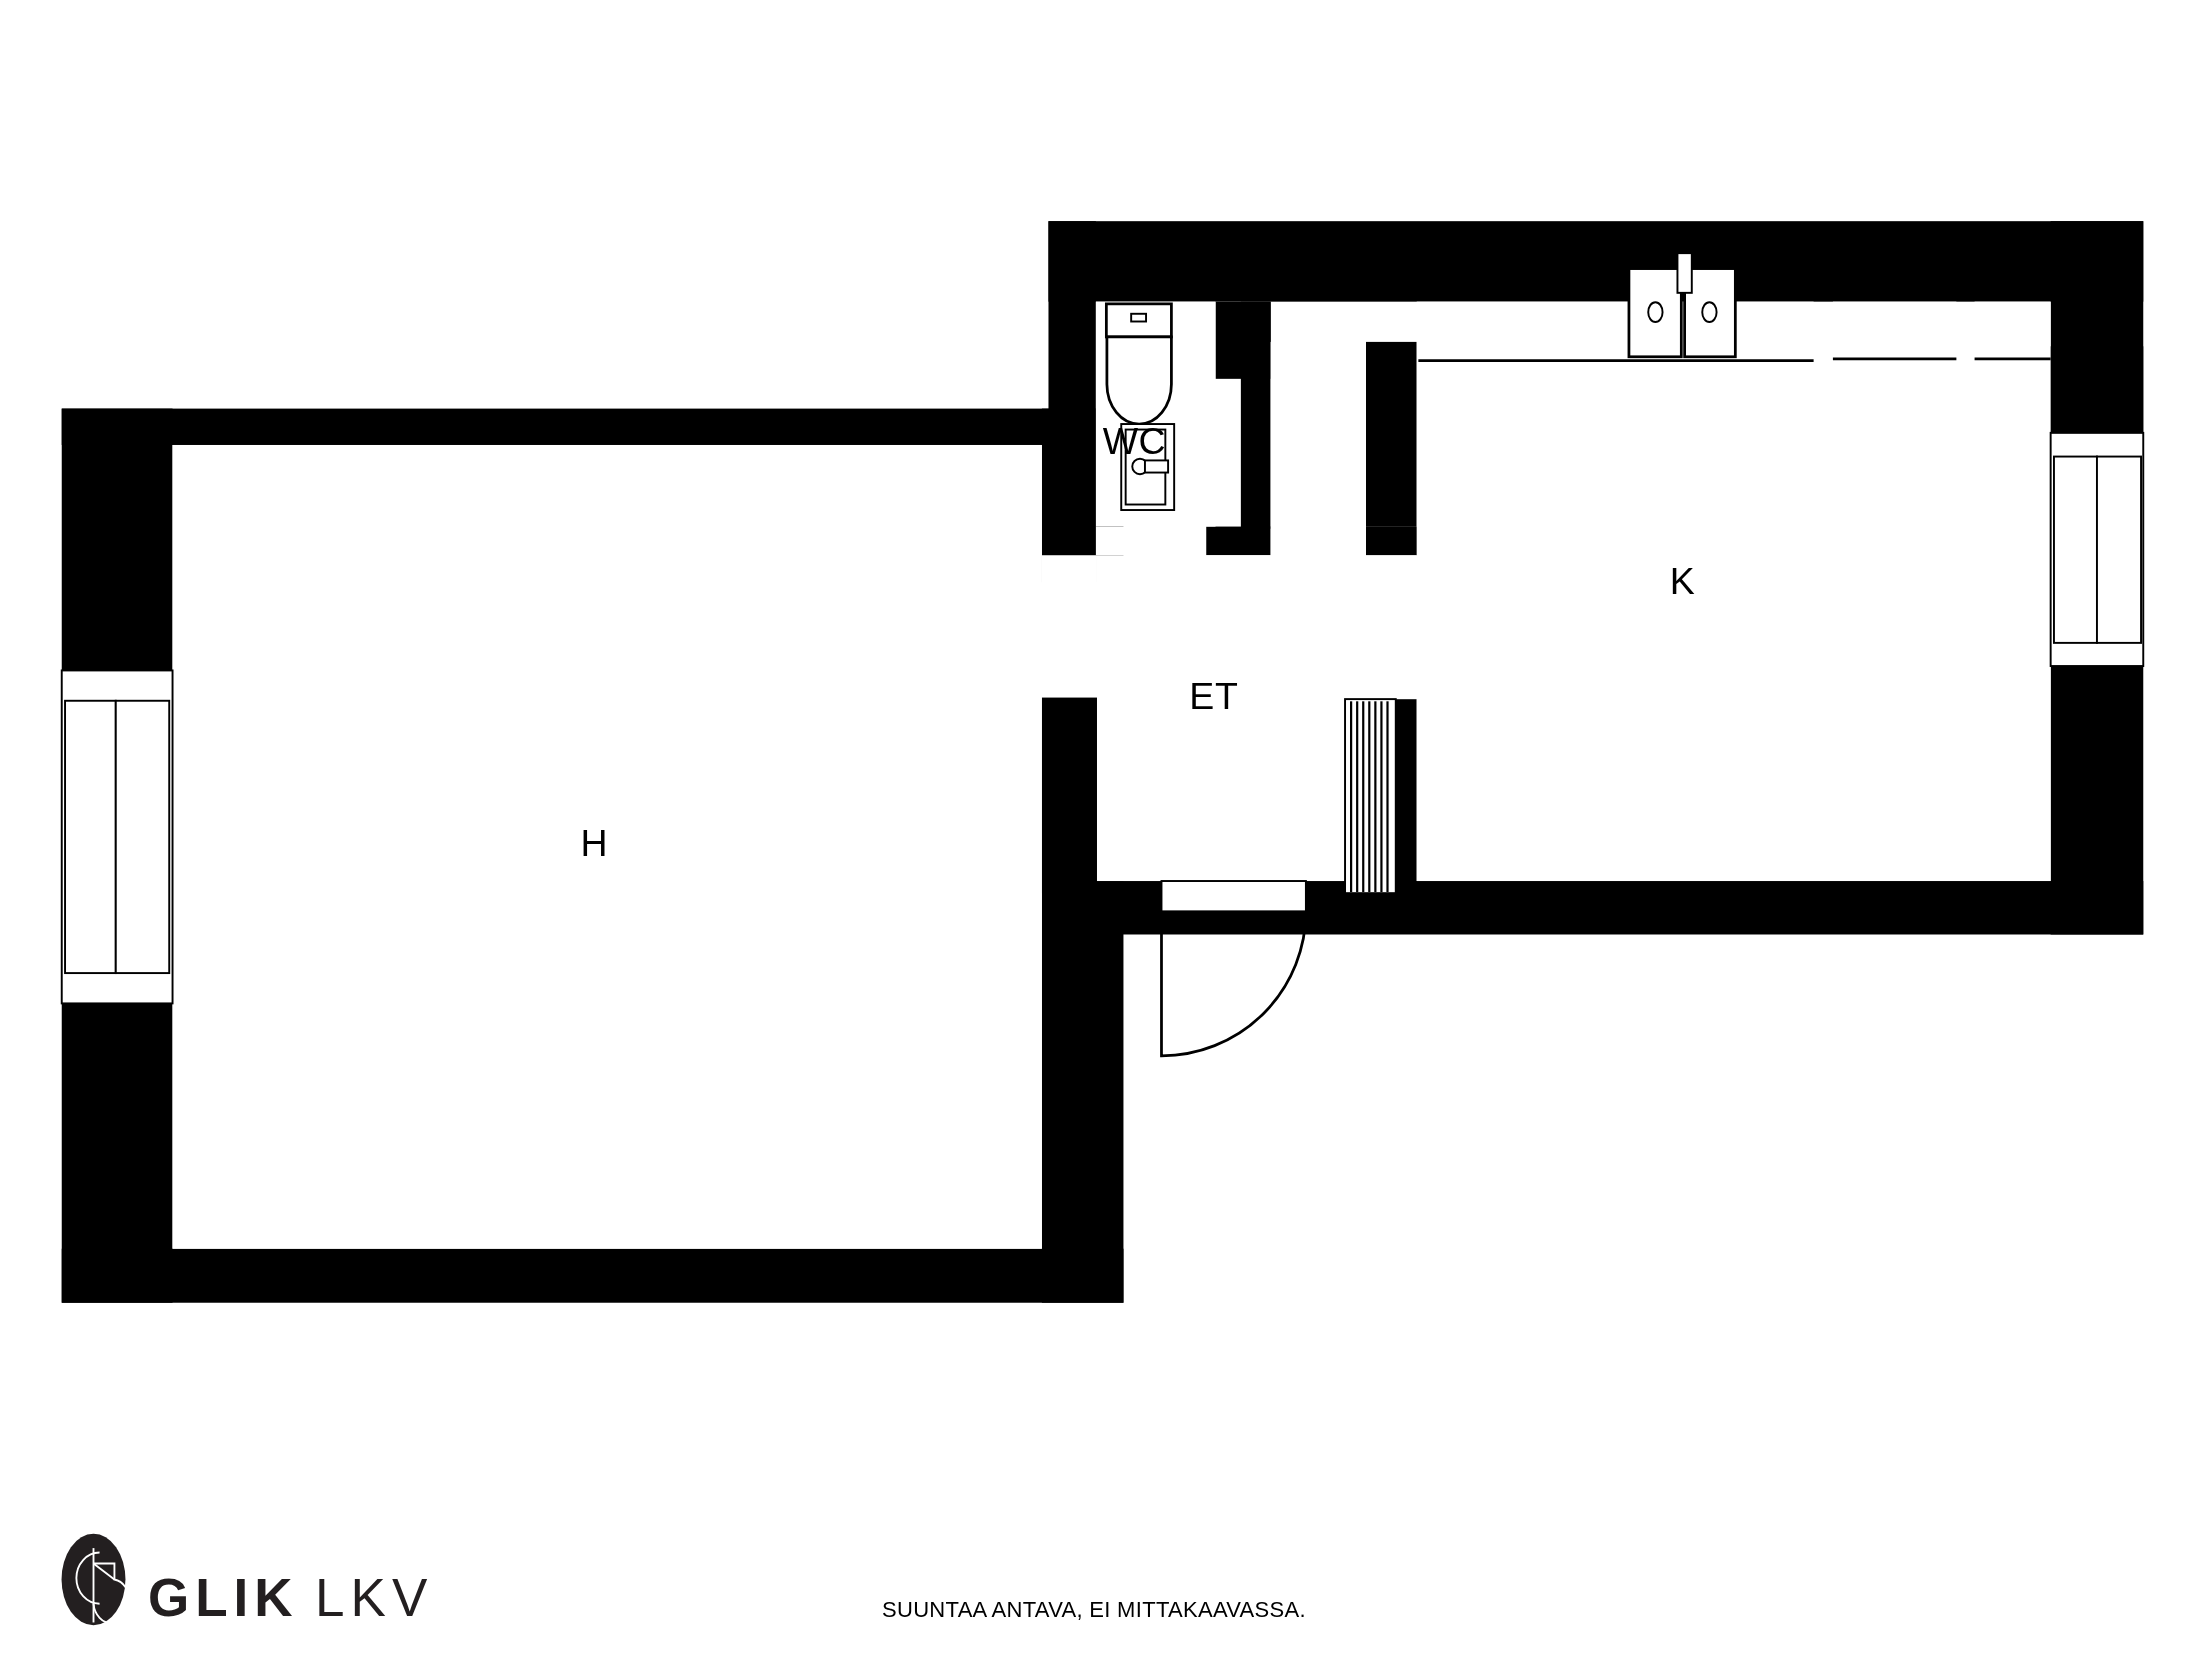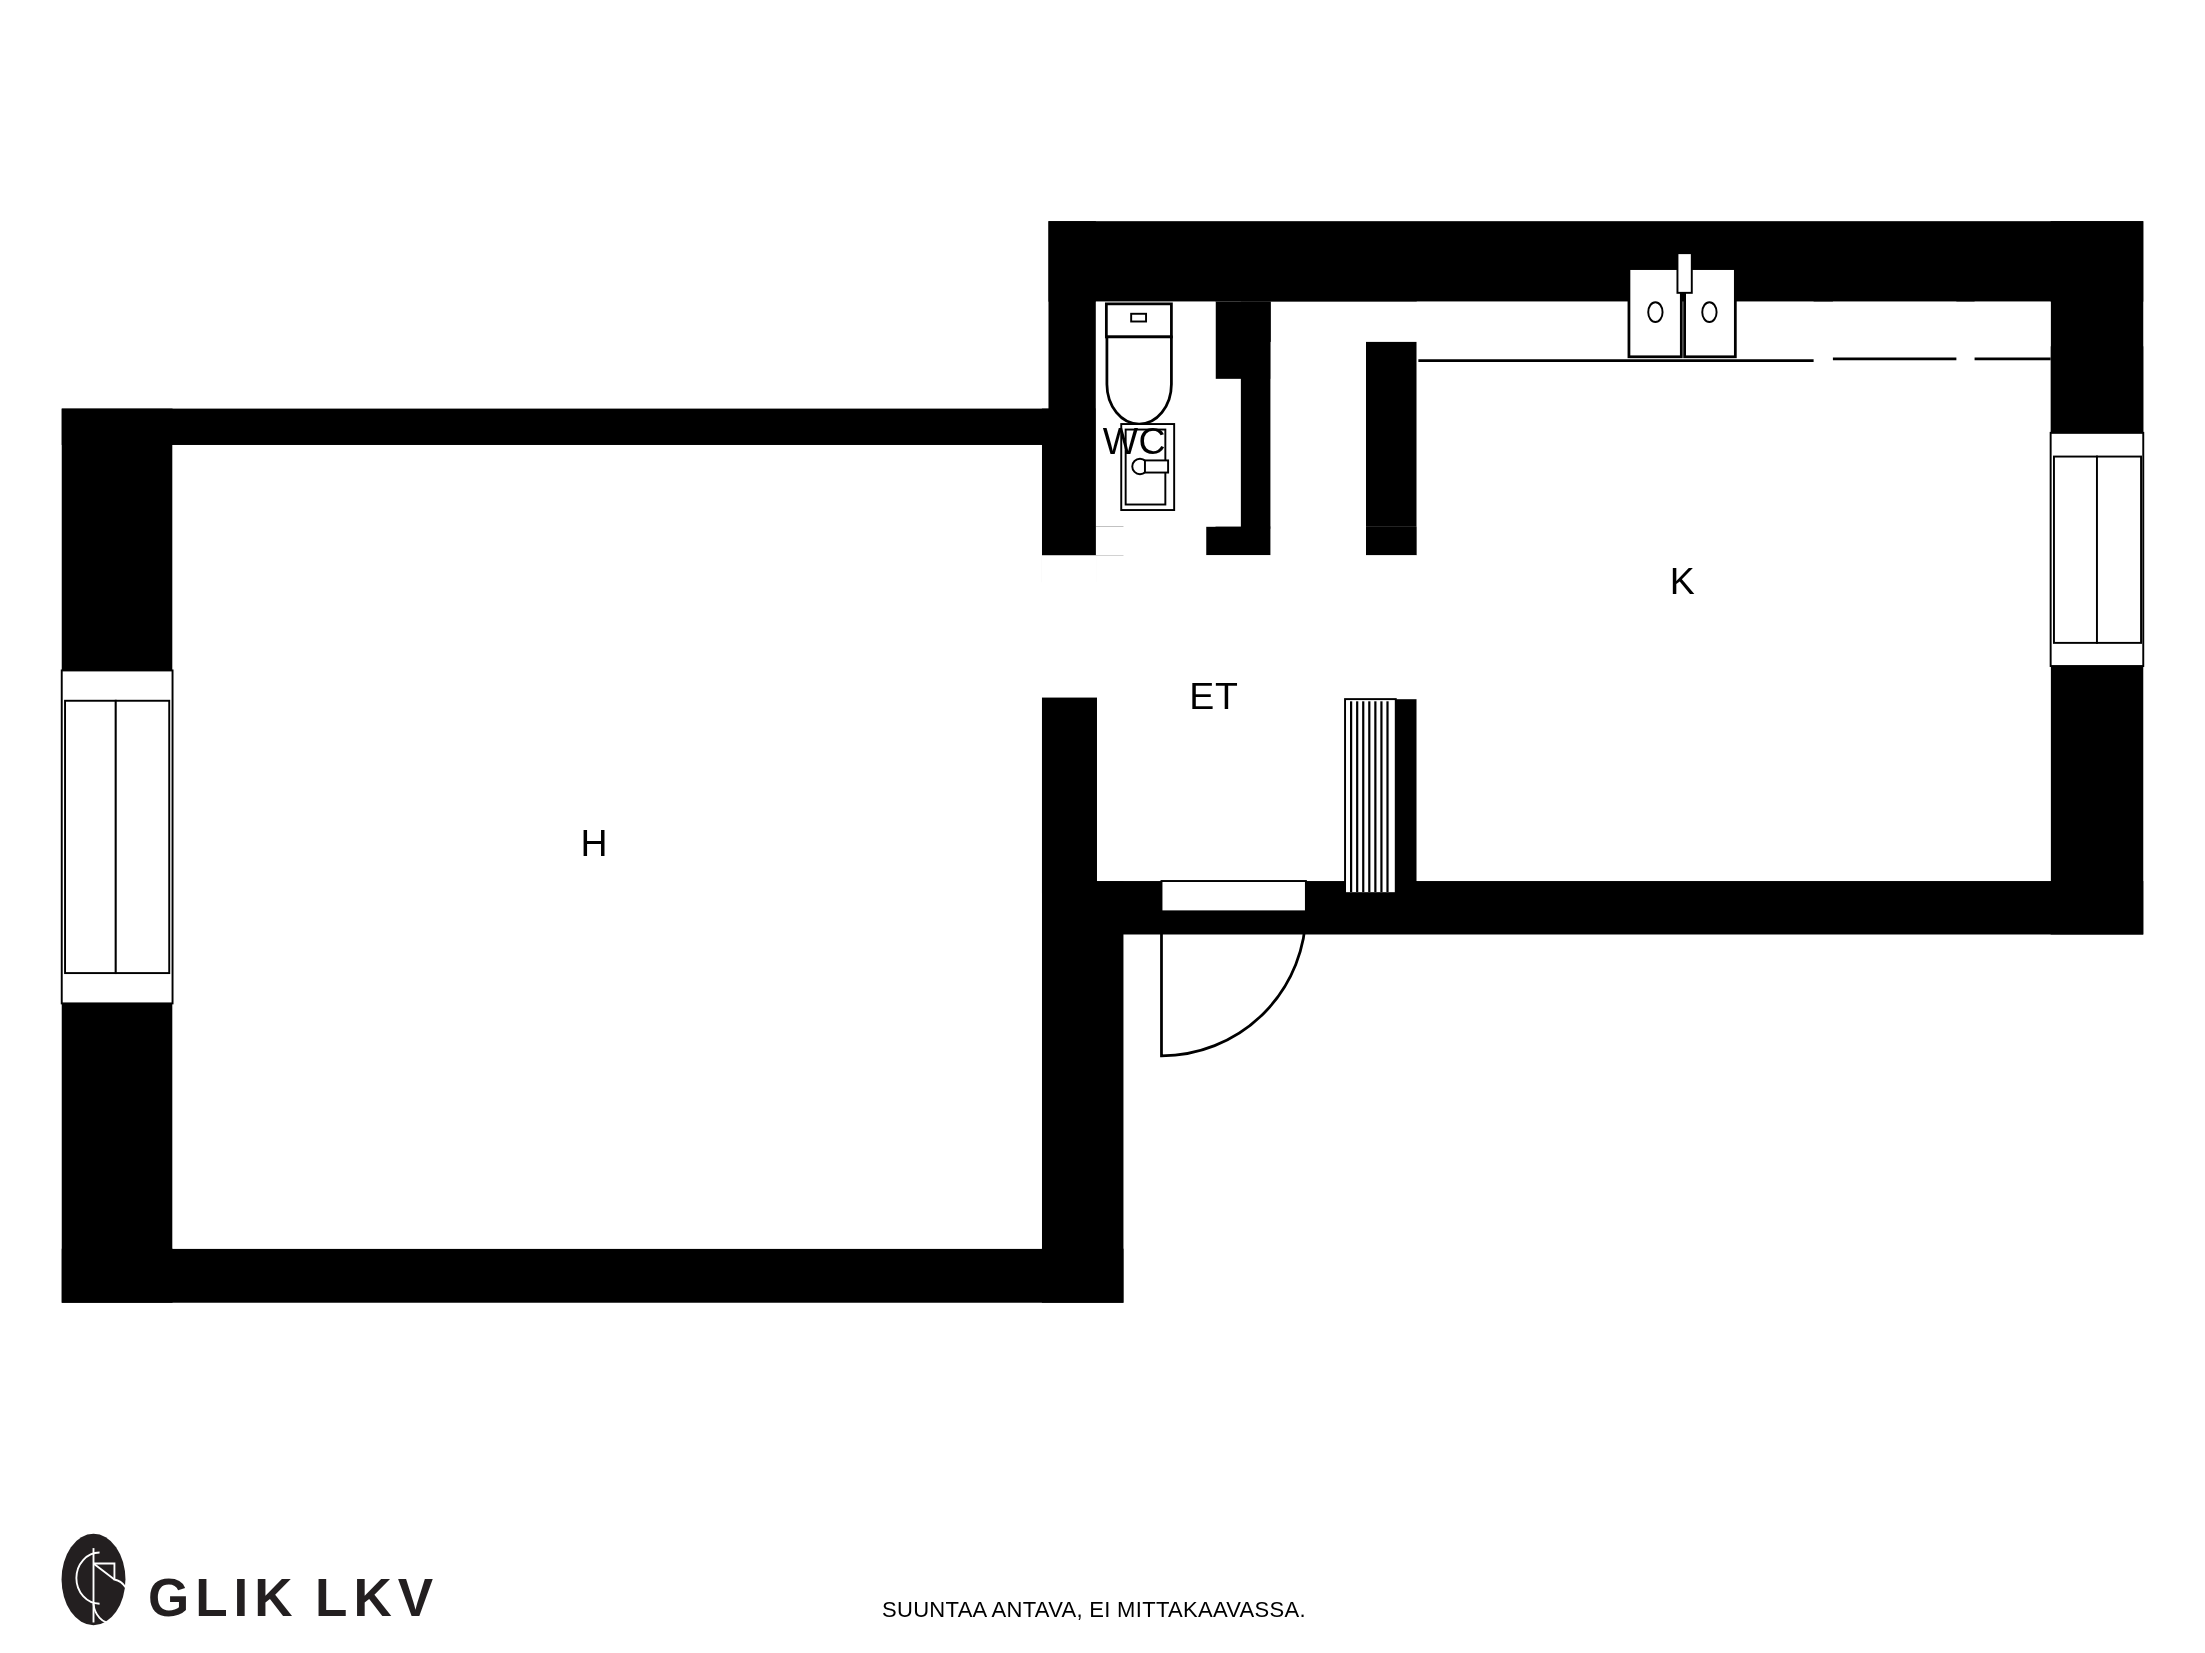--- a/index.html
+++ b/index.html
@@ -96,21 +96,21 @@
     font-size: 53px;
     font-weight: bold;
     letter-spacing: 6px;
     color: #231f20;
     line-height: 1;
     margin-top: 36px;
   }
   .brand-secondary {
     font-family: "Liberation Sans", sans-serif;
     font-size: 53px;
-    font-weight: bold;
+    font-weight: normal;
     letter-spacing: 6px;
     color: #231f20;
     line-height: 1;
   }
   #disclaimer-note {
     position: absolute;
     left: 882px;
     top: 75px;
     font-family: "Liberation Sans", sans-serif;
     font-size: 22px;

